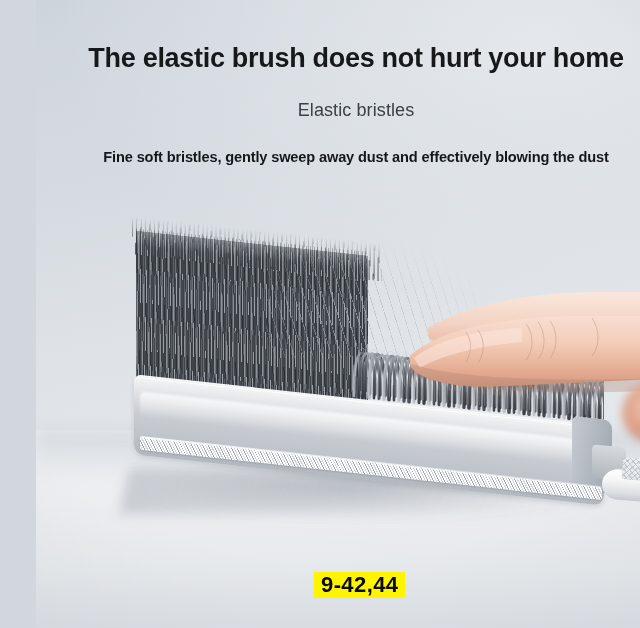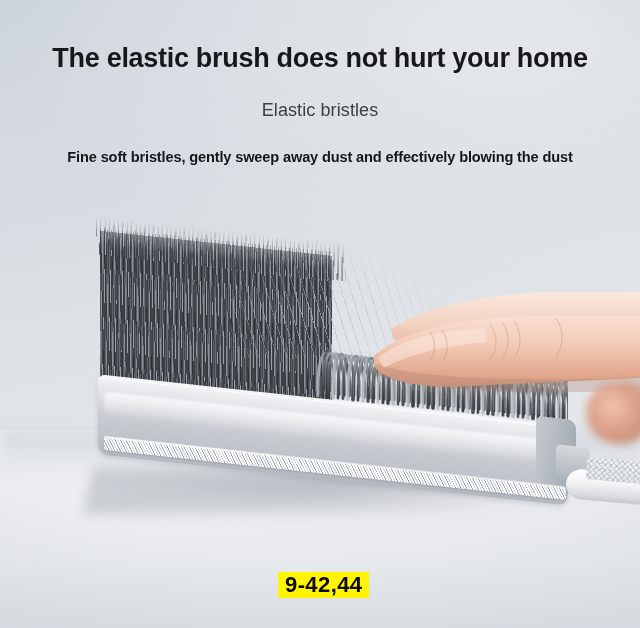--- a/index.html
+++ b/index.html
@@ -2,21 +2,21 @@
 <html><head>
 <meta charset="utf-8">
 <style>
   html,body{margin:0;padding:0;}
   body{
     width:640px;height:628px;overflow:hidden;
     font-family:"Liberation Sans","DejaVu Sans",sans-serif;
     background:#d2d7dd;
     position:relative;
   }
-  #stage{position:absolute;inset:0;overflow:hidden;}
+  #stage{position:absolute;inset:0;overflow:hidden;margin-left:36px;}
 
   
   .bg-upper{
     position:absolute;left:0;top:0;width:640px;height:470px;
     background:
       radial-gradient(120% 90% at 78% 8%, #e4e8ec 0%, rgba(228,232,236,0) 62%),
       linear-gradient(168deg,#cfd5dc 0%,#d6dbe1 34%,#dfe3e7 62%,#e7eaed 100%);
   }
   .bg-lower{
     position:absolute;left:0;top:430px;width:640px;height:198px;

